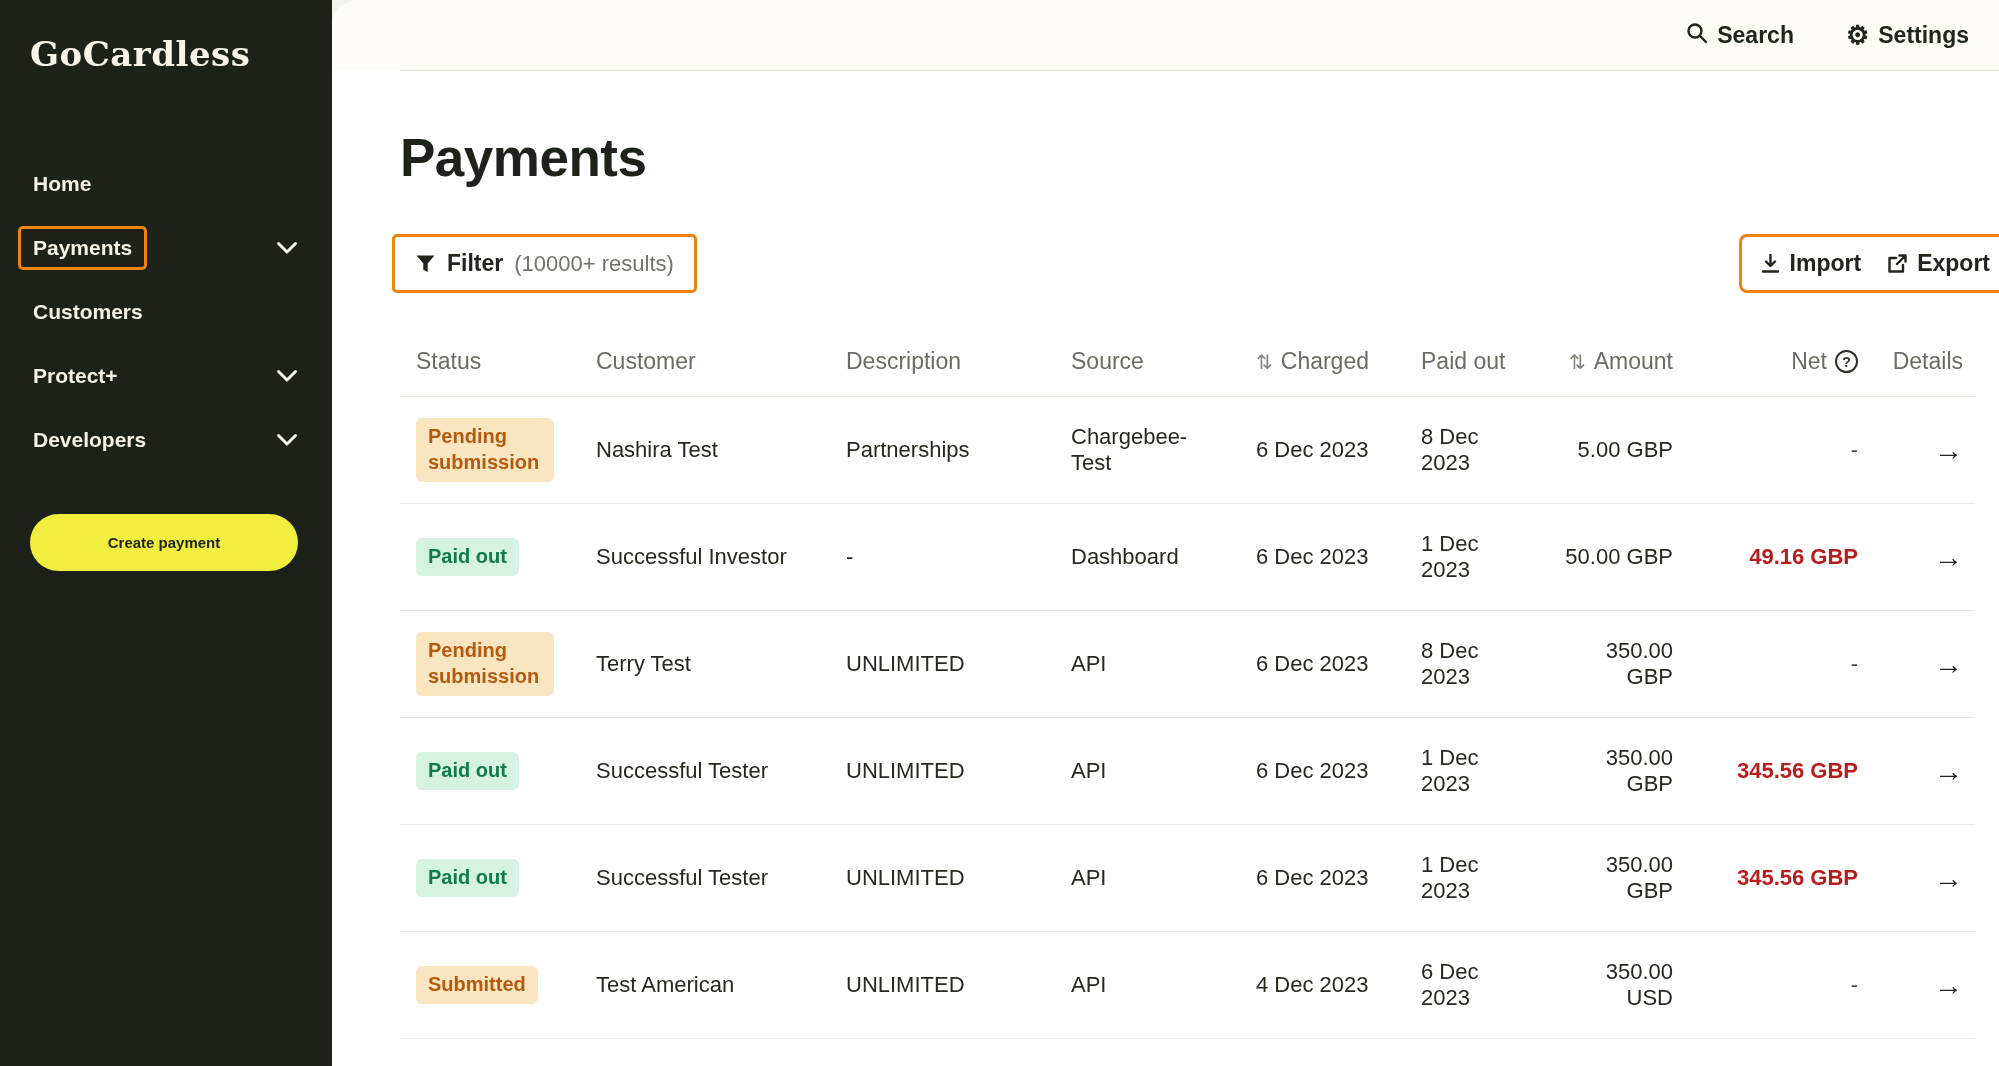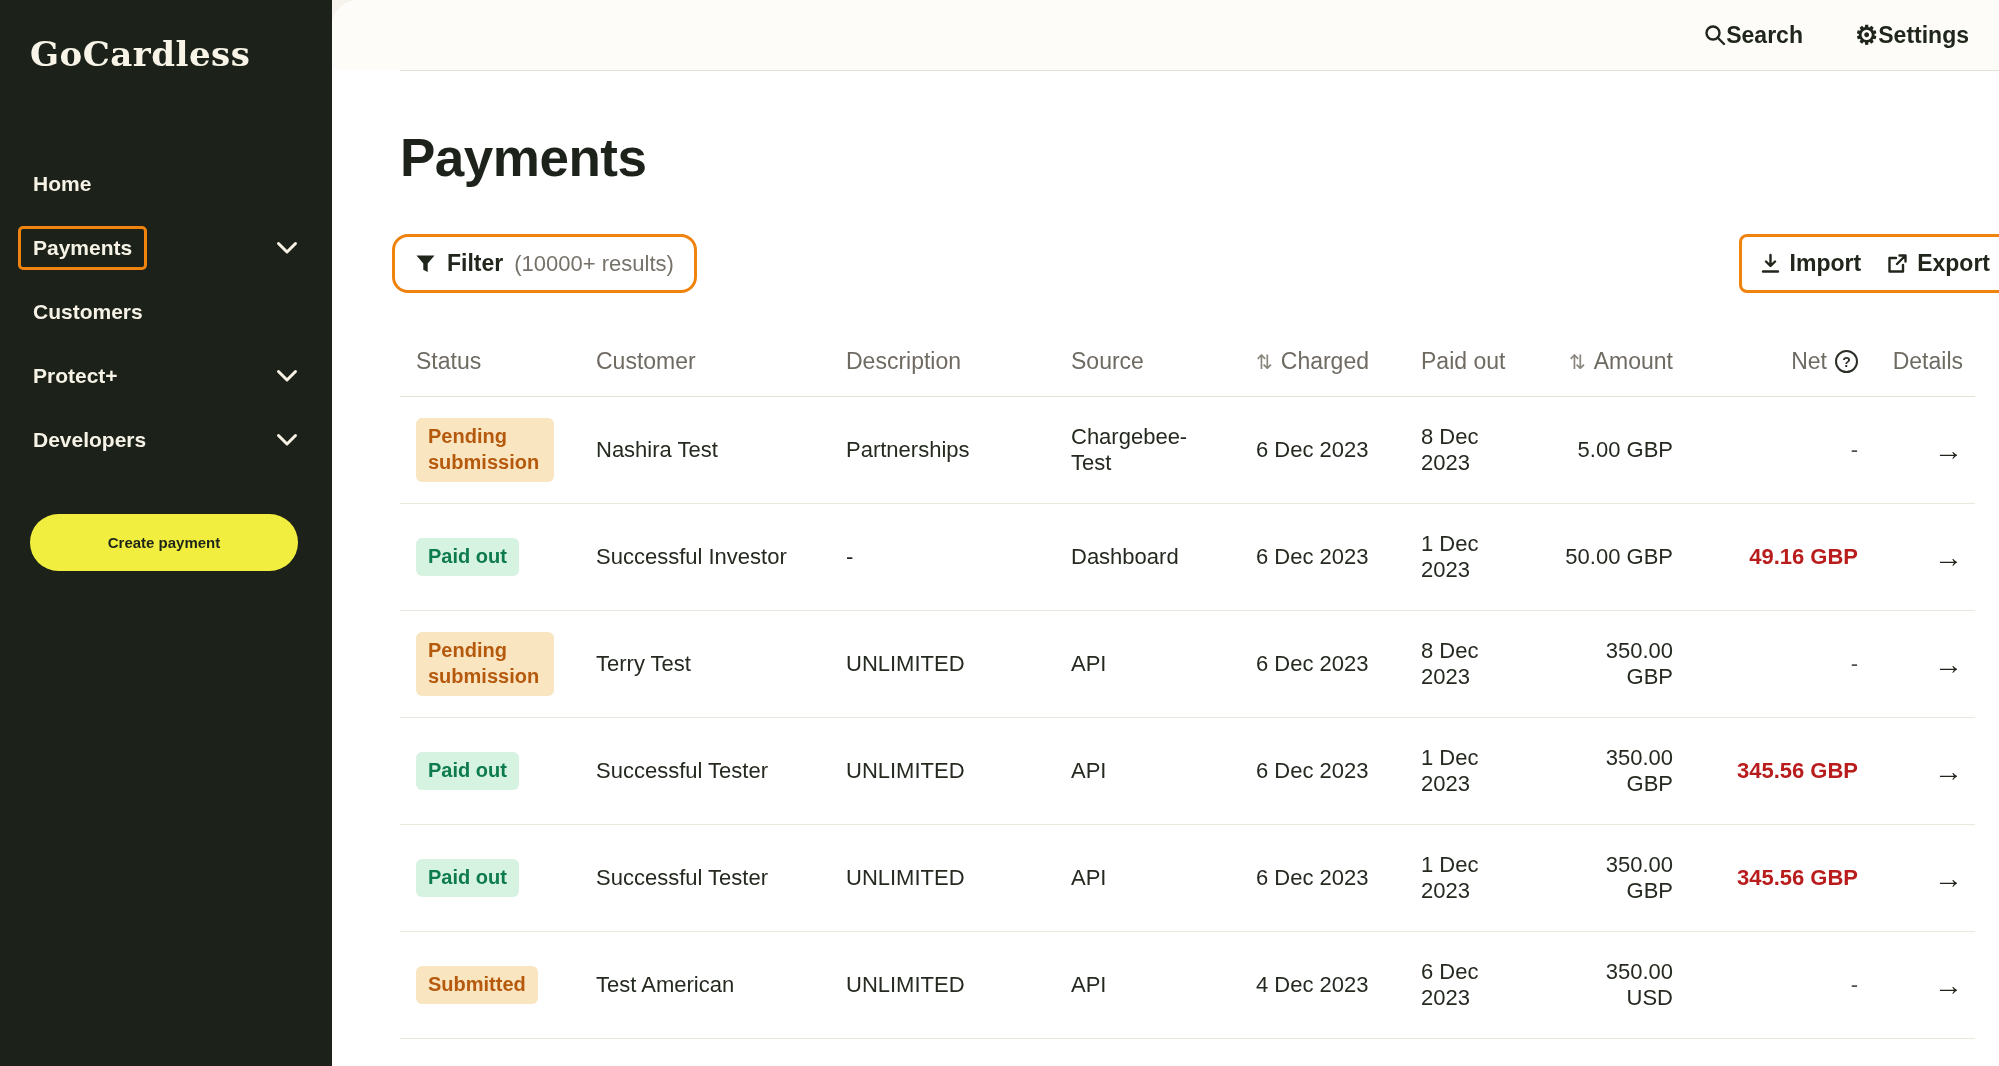--- a/index.html
+++ b/index.html
@@ -23,33 +23,33 @@
   .nav-item[data-chevron="true"] .chev { display:block; }
   .create-btn { margin:42px 0 0 30px; width:268px; height:57px; border-radius:999px;
                 background:#f1ee3f; color:#1d2418; font-size:15px; font-weight:700;
                 border:none; font-family:inherit; cursor:pointer; }
 
   
   .main { flex:1; background:#ffffff; border-top-left-radius:26px; overflow:hidden;
           display:flex; flex-direction:column; }
   .topbar { height:70px; flex-shrink:0; display:flex; align-items:center;
             justify-content:flex-end; gap:52px; padding-right:30px; background:#fdfcf9; }
-  .topbar-item { display:flex; align-items:center; font-size:23px;
+  .topbar-item { display:flex; align-items:flex-start; gap:9px; font-size:23px;
                  font-weight:700; color:#20261c; cursor:pointer; }
   .gear { font-size:26px; line-height:1; }
   .divider { margin-left:68px; border-bottom:1px solid #e6e1d7; }
 
   .page-title { margin:56px 0 0 68px; font-size:53px; font-weight:800;
                 color:#1d231b; letter-spacing:-.5px; }
 
   
   .toolbar { margin-top:46px; display:flex; align-items:center;
              justify-content:space-between; padding-left:60px; }
   .filter-box { display:flex; align-items:center; gap:11px; border:3px solid #f0830e;
-                border-radius:16px; padding:13px 20px; cursor:pointer; background:#fff; }
+                border-radius:5px; padding:13px 20px; cursor:pointer; background:#fff; }
   .filter-label { font-size:23px; font-weight:700; color:#20261c; }
   .filter-results { font-size:22px; color:#76726a; }
   .impexp-box { display:flex; align-items:center; gap:26px; border:3px solid #f0830e;
                 border-radius:8px; padding:13px 18px; margin-right:-12px; background:#fff; }
   .impexp-item { display:flex; align-items:center; gap:9px; font-size:23px;
                  font-weight:700; color:#20261c; cursor:pointer; }
 
   
   .table { margin:34px 24px 0 68px;
            --cols:180px 250px 225px 185px 165px 135px 145px 185px 105px; }

